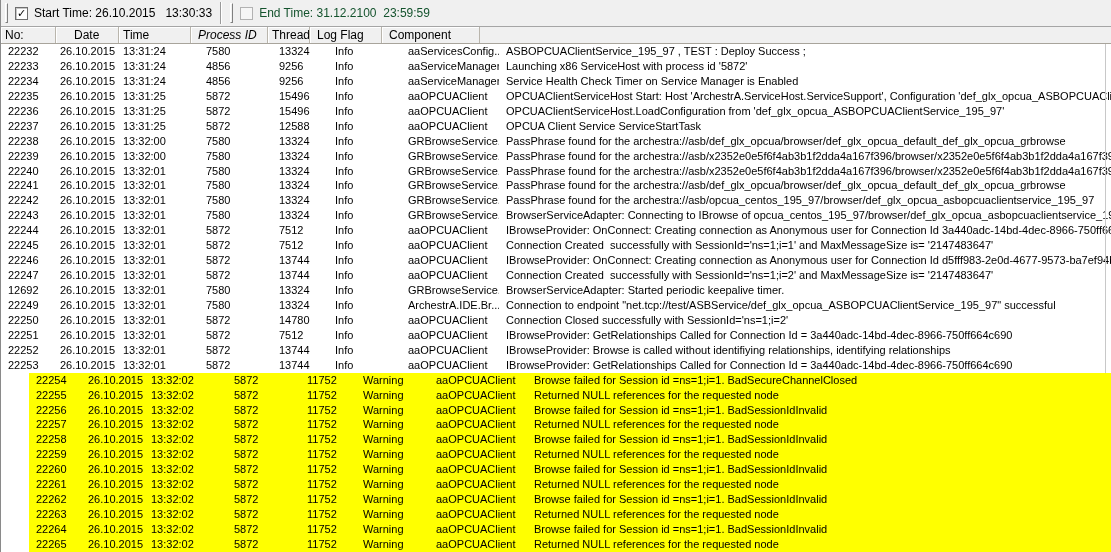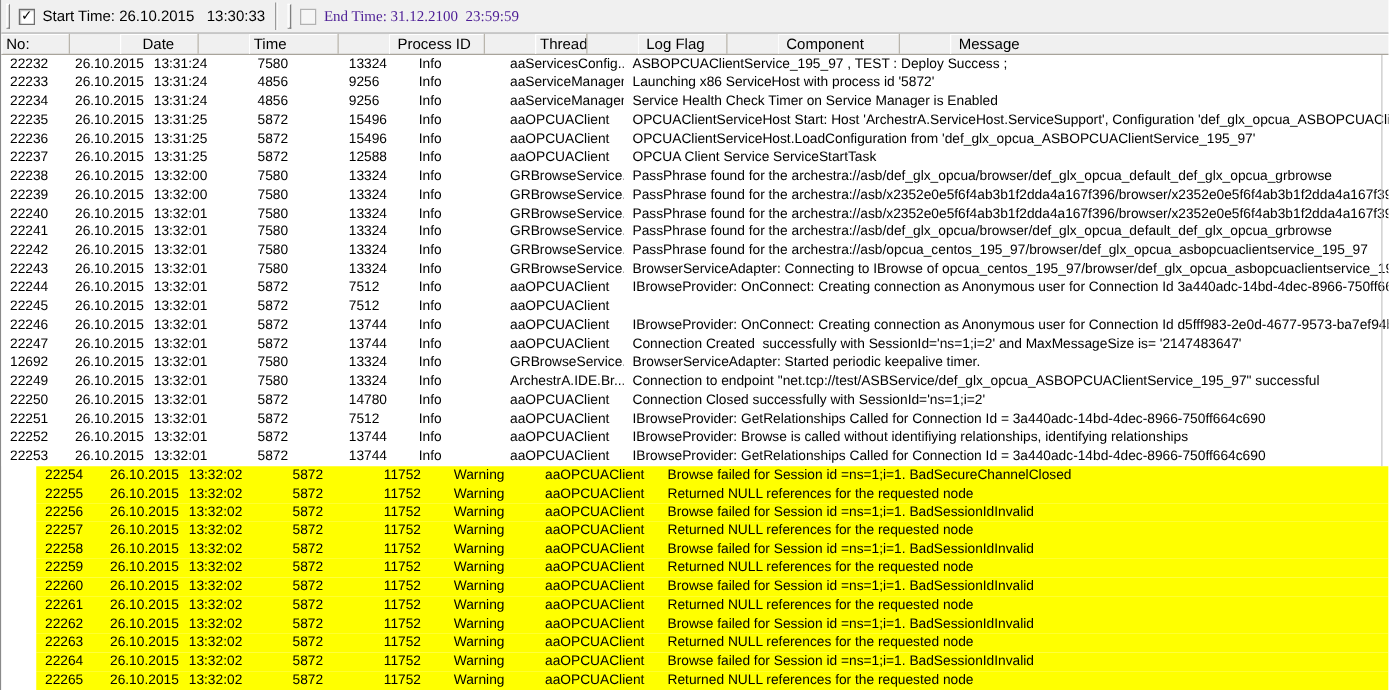--- a/index.html
+++ b/index.html
@@ -47,43 +47,42 @@
     font-size:11px; font-weight:bold; line-height:11px;
     color:#000;
   }
   .checkbox.disabled {
     border-color:#b2b2b2;
     background:#f6f6f6;
     box-shadow:none;
     color:transparent;
   }
   .tool-label { white-space:pre; }
-  .tool-label.disabled { color:#4c1d95;font-family:Liberation Serif, serif; }
+  .tool-label.disabled { color:#14532d; }
   
   .gridheader {
     display:flex;
     height:17px;
     background:#f0f0f0;
     border-bottom:1px solid #a8a49b;
     font-size:12px;
     color:#000;
-    gap:40px;
   }
   .hcell {
     flex:0 0 auto;
     overflow:hidden;
     white-space:pre;
     line-height:16px;
     border-right:1px solid #b9b5ac;
     box-shadow: inset 1px 1px 0 #ffffff;
   }
   .hcell:nth-child(1){ width:55px; padding-left:4px; }
   .hcell:nth-child(2){ width:63px; padding-left:18px; }
   .hcell:nth-child(3){ width:72px; padding-left:4px; }
-  .hcell:nth-child(4){ width:77px; padding-left:7px; }
+  .hcell:nth-child(4){ width:77px; padding-left:7px;font-style:italic; }
   .hcell:nth-child(5){ width:42px; padding-left:4px; }
   .hcell:nth-child(6){ width:72px; padding-left:7px; }
   .hcell:nth-child(7){ width:98px; padding-left:7px; }
   .hcell:nth-child(8){ flex:1 1 auto; padding-left:7px; border-right:none; }
   
   .gridbody { height:508px; overflow:hidden; background:#ffffff; }
   .row {
     display:flex;
     height:14.94px;
     line-height:14.94px;
@@ -132,21 +131,20 @@
   </div>
 
   <div class="gridheader">
     <div class="hcell">No:</div>
     <div class="hcell">Date</div>
     <div class="hcell">Time</div>
     <div class="hcell">Process ID</div>
     <div class="hcell">Thread ID</div>
     <div class="hcell">Log Flag</div>
     <div class="hcell">Component</div>
-    <div class="hcell">Message</div>
   </div>
 
   <div class="gridbody">
       <div class="row">
         <div class="cell">22232</div>
         <div class="cell">26.10.2015</div>
         <div class="cell">13:31:24</div>
         <div class="cell">7580</div>
         <div class="cell">13324</div>
         <div class="cell">Info</div>
@@ -274,20 +272,21 @@
         <div class="cell">IBrowseProvider: OnConnect: Creating connection as Anonymous user for Connection Id 3a440adc-14bd-4dec-8966-750ff664</div>
       </div>
       <div class="row">
         <div class="cell">22245</div>
         <div class="cell">26.10.2015</div>
         <div class="cell">13:32:01</div>
         <div class="cell">5872</div>
         <div class="cell">7512</div>
         <div class="cell">Info</div>
         <div class="cell">aaOPCUAClient</div>
+        <div class="cell">Connection Created  successfully with SessionId='ns=1;i=1' and MaxMessageSize is= '2147483647'</div>
       </div>
       <div class="row">
         <div class="cell">22246</div>
         <div class="cell">26.10.2015</div>
         <div class="cell">13:32:01</div>
         <div class="cell">5872</div>
         <div class="cell">13744</div>
         <div class="cell">Info</div>
         <div class="cell">aaOPCUAClient</div>
         <div class="cell">IBrowseProvider: OnConnect: Creating connection as Anonymous user for Connection Id d5fff983-2e0d-4677-9573-ba7ef94b</div>

